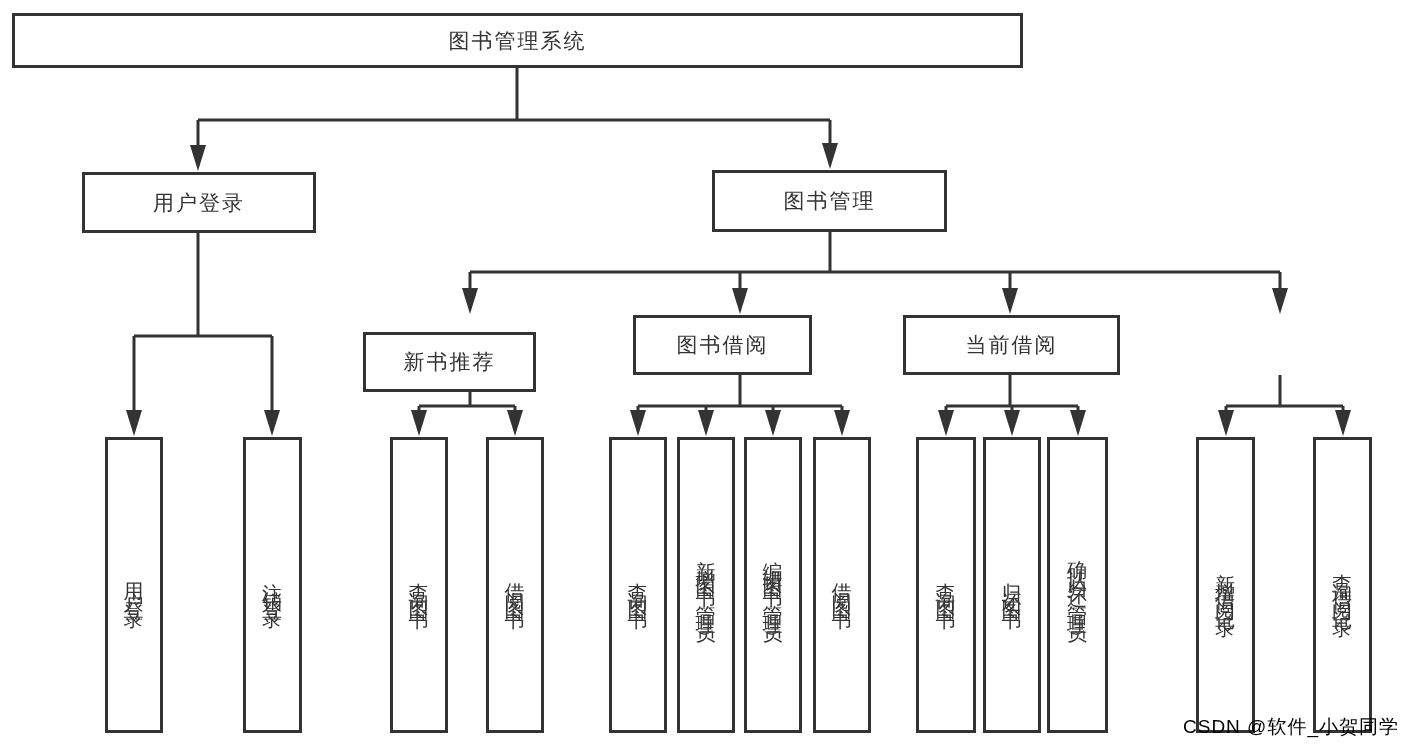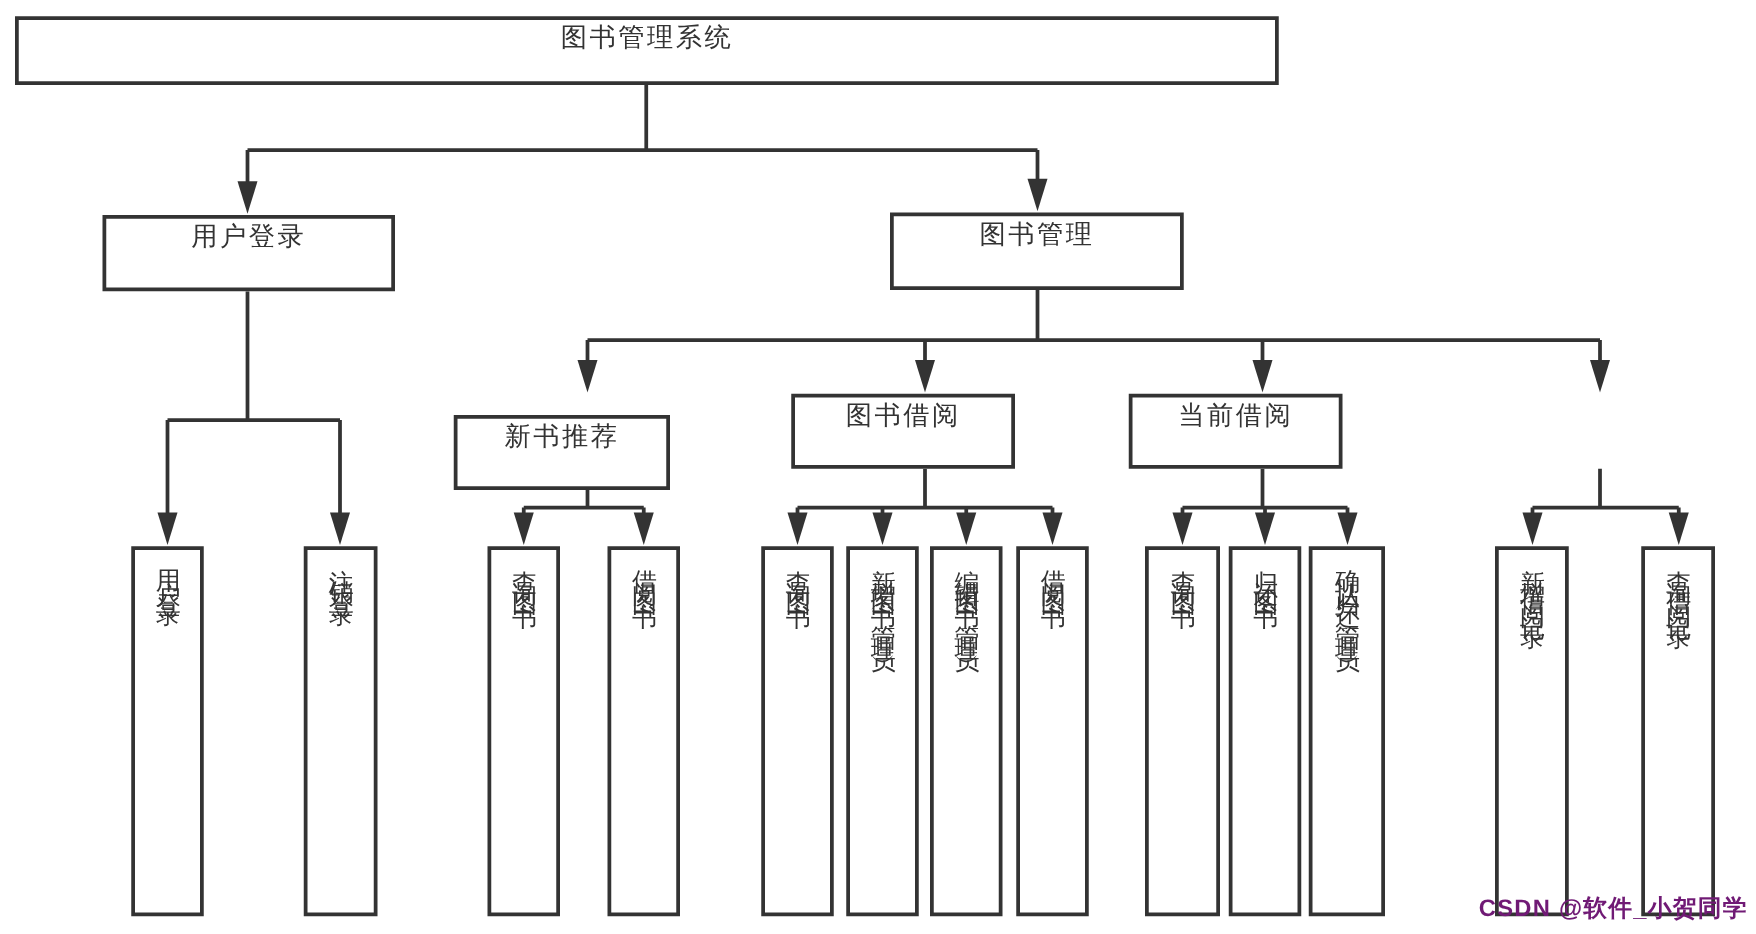--- a/index.html
+++ b/index.html
@@ -16,21 +16,21 @@
     left: 0; top: 0;
     width: 1405px; height: 747px;
     z-index: 1;
   }
   .node {
     position: absolute;
     box-sizing: border-box;
     background: #ffffff;
     border: 3px solid #333333;
     display: flex;
-    align-items: flex-start;
+    align-items: center;
     justify-content: center;
     z-index: 2;
   }
   .node span {
     color: #333333;
     font-size: 21px;
     letter-spacing: 2px;
     white-space: nowrap;
   }
   .vnode span {
@@ -40,24 +40,23 @@
     letter-spacing: 9px;
     line-height: 1;
     white-space: normal;
   }
   .watermark {
     position: absolute;
     left: 1183px;
     top: 714px;
     z-index: 3;
     font-size: 19px;
-    color: #701a75;
+    color: #000000;
     letter-spacing: 1px;
     white-space: nowrap;
-    font-weight: bold;
   }
 </style>
 </head>
 <body>
 
 <div class="stage">
 
   <svg class="connectors" viewBox="0 0 1405 747" xmlns="http://www.w3.org/2000/svg">
 
     <path d="M517 68 V120 M198 120 H830 M198 120 V150 M830 120 V148" stroke="#333333" stroke-width="3" fill="none"></path>
@@ -104,21 +103,21 @@
   <div class="node" style="left:712px; top:170px; width:235px; height:62px;">
     <span>图书管理</span>
   </div>
 
   <div class="node" style="left:363px; top:332px; width:173px; height:60px;">
     <span>新书推荐</span>
   </div>
   <div class="node" style="left:633px; top:315px; width:179px; height:60px;">
     <span>图书借阅</span>
   </div>
-  <div class="node" style="left:903px; top:315px; width:171px; height:60px;">
+  <div class="node" style="left:903px; top:315px; width:217px; height:60px;">
     <span>当前借阅</span>
   </div>
 
   <div class="node vnode" style="left:105px; top:437px; width:58px; height:296px;">
     <span>用户登录</span>
   </div>
   <div class="node vnode" style="left:243px; top:437px; width:59px; height:296px;">
     <span>注销登录</span>
   </div>
 

